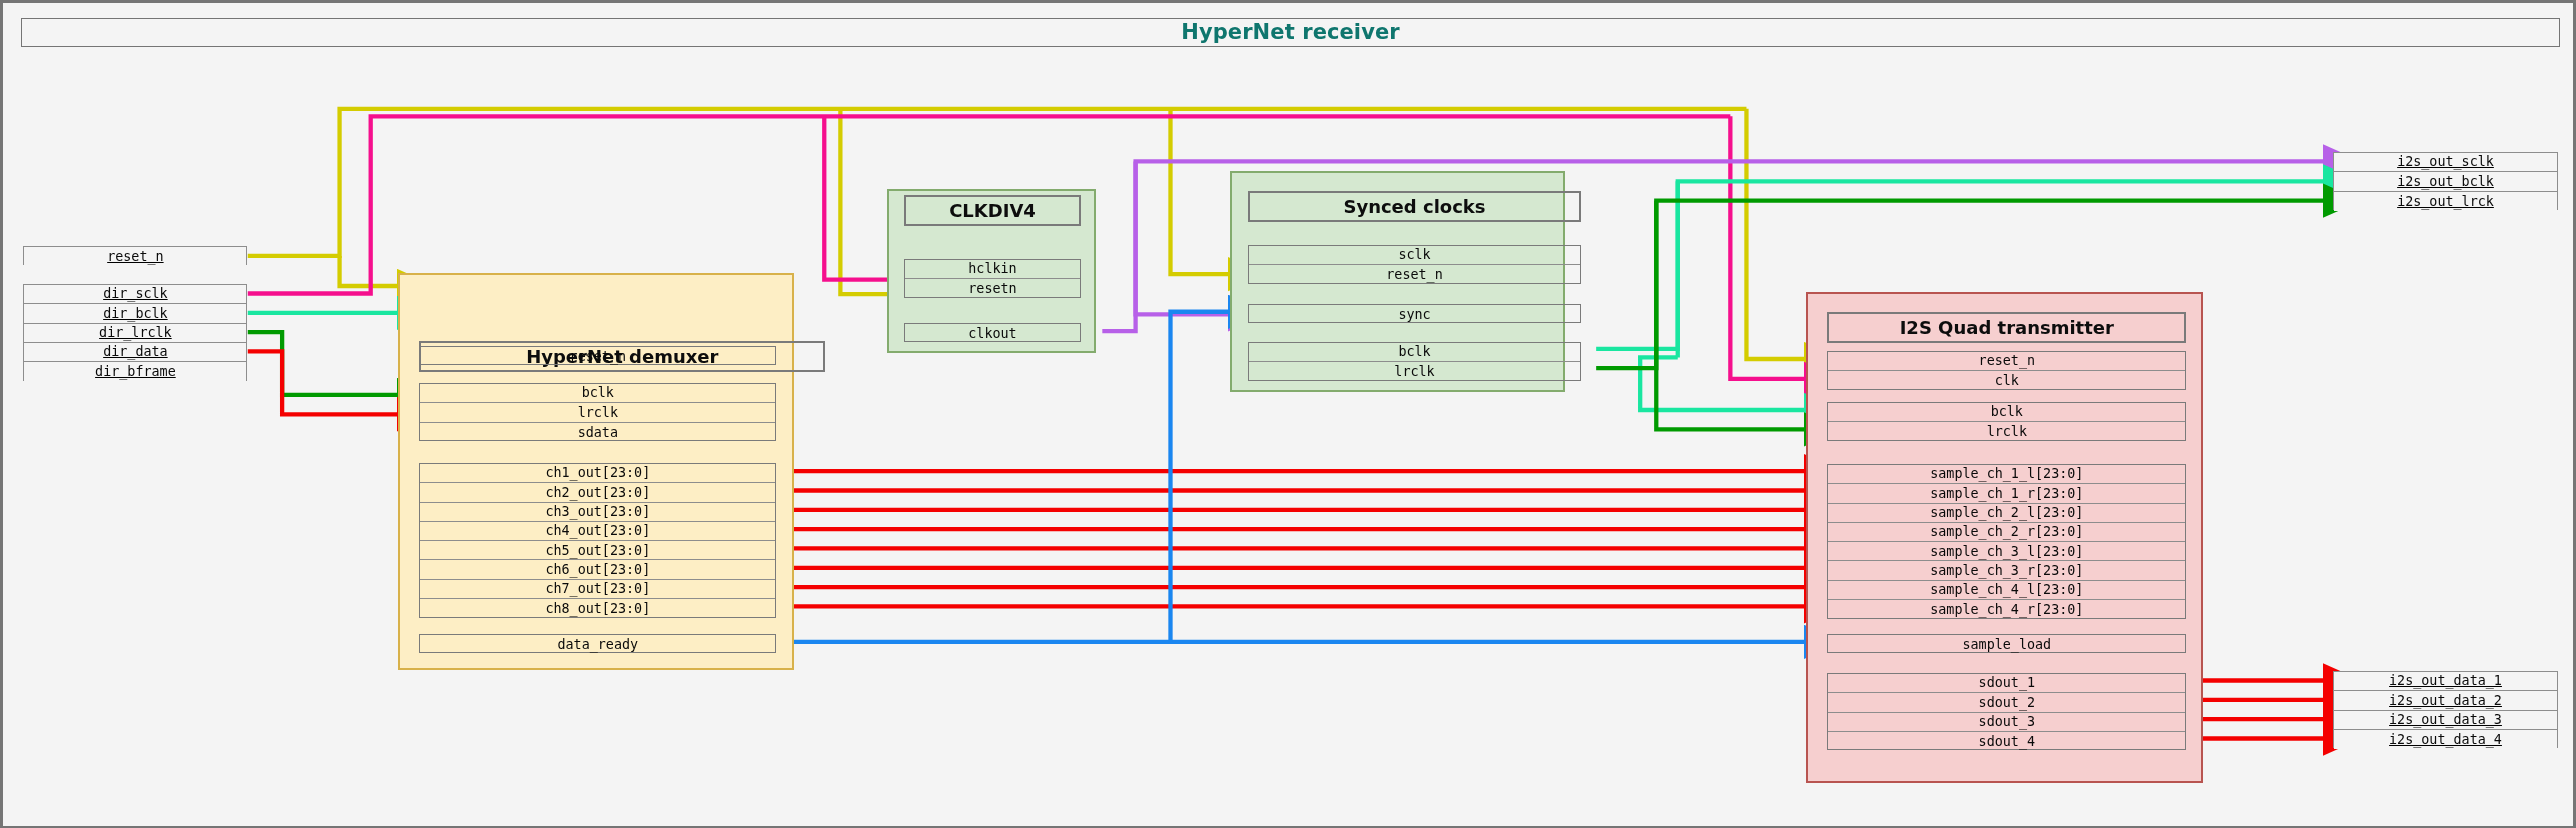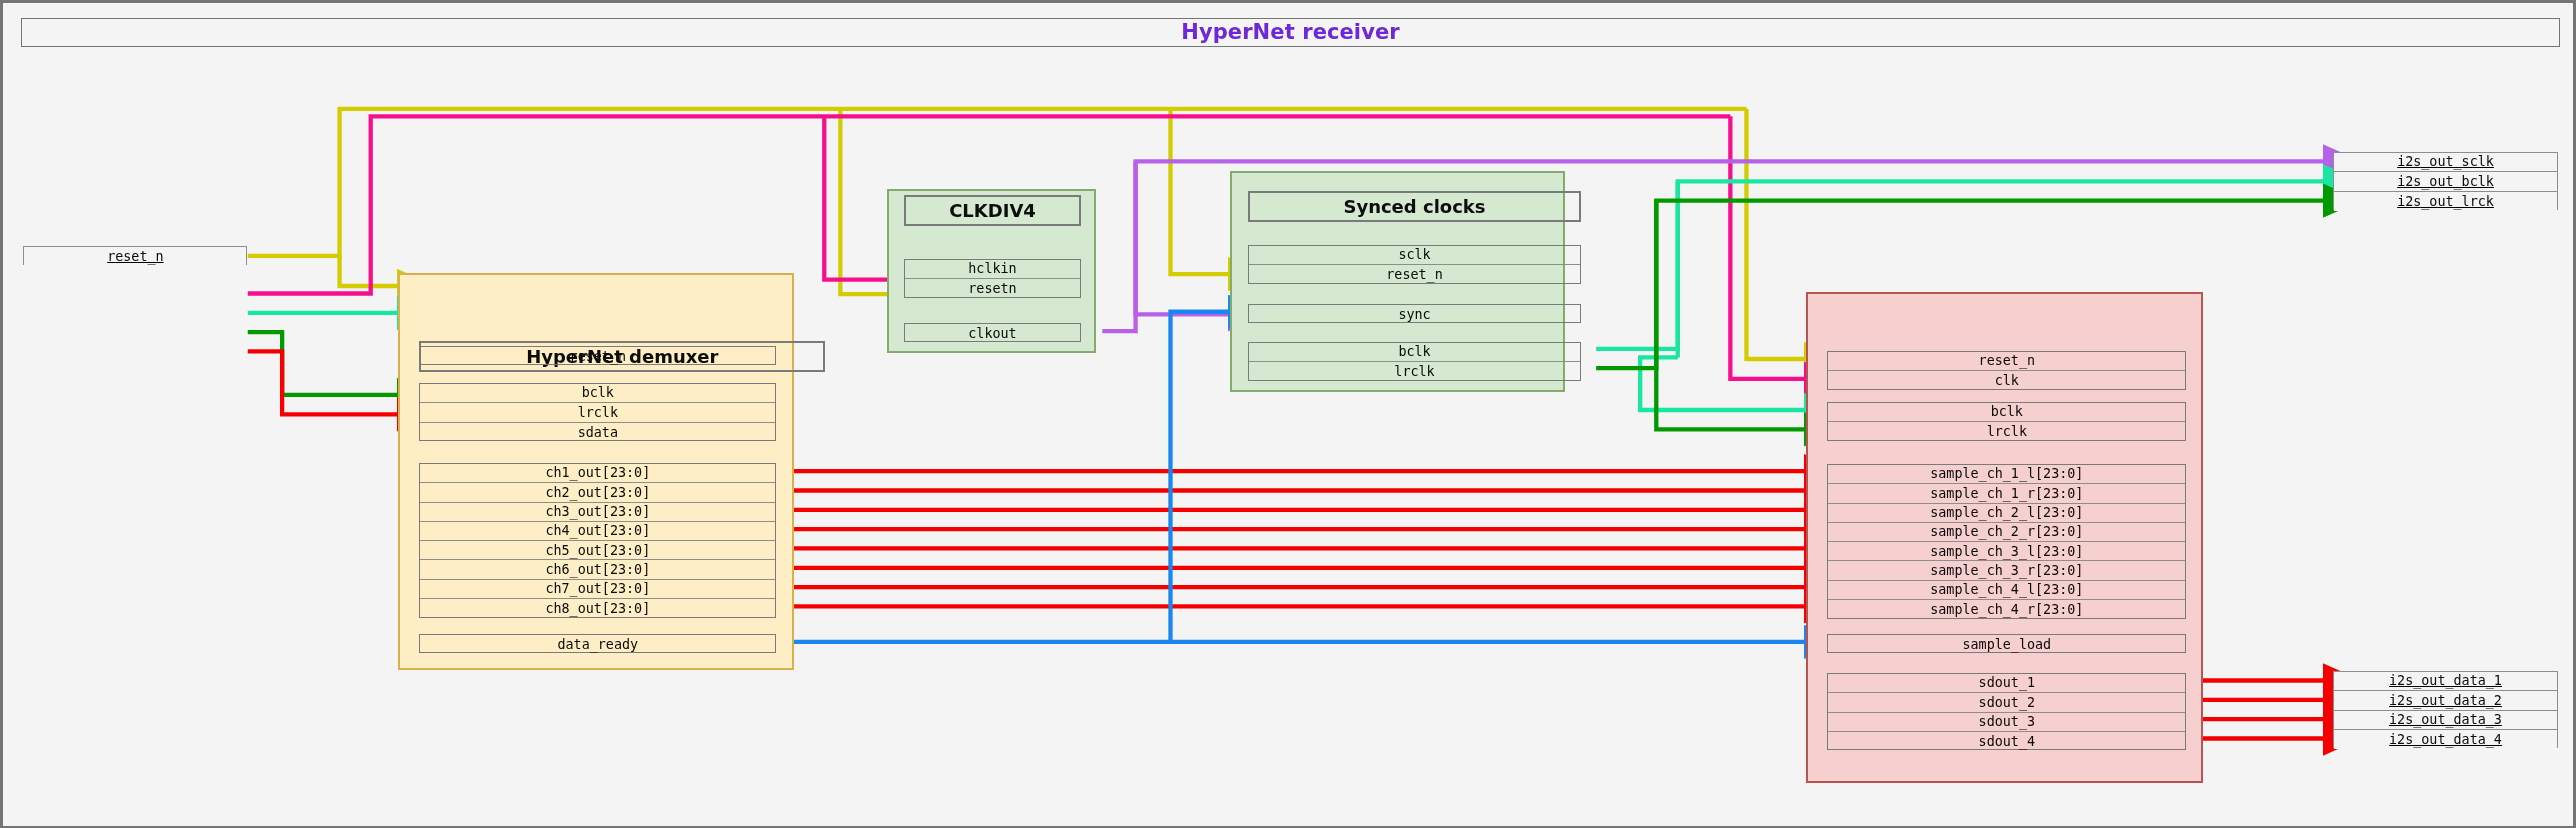--- a/index.html
+++ b/index.html
@@ -14,21 +14,21 @@
     overflow:hidden;
   }
   
   .titlebar{
     position:absolute;left:18px;top:14.5px;width:2539px;height:29px;
     border:1.6px solid #757575;background:#f4f4f4;box-sizing:border-box;
     display:flex;align-items:center;justify-content:center;
   }
   .titlebar span{
     font-family:"DejaVu Sans",sans-serif;font-weight:bold;
-    font-size:21px;color:#6d28d9;letter-spacing:0.1px;
+    font-size:21px;color:#0f766e;letter-spacing:0.1px;
   }
   
   .module{position:absolute;box-sizing:border-box;border-width:2.1px;border-style:solid;}
   .module .mtitle{
     position:absolute;box-sizing:border-box;
     border:2.1px solid #7a7a7a;background:transparent;
     display:flex;align-items:center;justify-content:center;
     font-family:"DejaVu Sans",sans-serif;font-weight:bold;color:#0d0d0d;
   }
   
@@ -129,20 +129,27 @@
   </svg>
 
   <div class="titlebar">
     <span>HyperNet receiver</span>
   </div>
 
   <div class="iogroup" style="left:20.4px;top:243px;width:224px;height:19.3px;">
     <div class="prow">reset_n</div>
   </div>
 
+  <div class="iogroup" style="left:20.4px;top:281px;width:224px;height:97px;">
+    <div class="prow">dir_sclk</div>
+    <div class="prow">dir_bclk</div>
+    <div class="prow">dir_lrclk</div>
+    <div class="prow">dir_data</div>
+    <div class="prow">dir_bframe</div>
+  </div>
 
   <div class="module" style="left:395px;top:270px;width:396px;height:397px;background:#fdeec5;border-color:#d8b14a;">
     <div class="mtitle" style="left:19.3px;top:17.7px;width:406px;height:31px;font-size:18px;margin-top:48px;">
       <span>HyperNet demuxer</span>
     </div>
     <div class="pgroup" style="left:19.3px;top:71px;width:357px;height:19.3px;">
       <div class="prow">reset_n</div>
     </div>
     <div class="pgroup" style="left:19.3px;top:108px;width:357px;height:58px;">
       <div class="prow">bclk</div>
@@ -188,20 +195,23 @@
     <div class="pgroup" style="left:16px;top:131px;width:333px;height:19.3px;">
       <div class="prow">sync</div>
     </div>
     <div class="pgroup" style="left:16px;top:169px;width:333px;height:39px;">
       <div class="prow">bclk</div>
       <div class="prow">lrclk</div>
     </div>
   </div>
 
   <div class="module" style="left:1803px;top:289px;width:397px;height:491px;background:#f6cfcf;border-color:#b85450;">
+    <div class="mtitle" style="left:19.3px;top:18px;width:359px;height:31px;font-size:18px;">
+      <span>I2S Quad transmitter</span>
+    </div>
     <div class="pgroup" style="left:19.3px;top:57px;width:359px;height:39px;">
       <div class="prow">reset_n</div>
       <div class="prow">clk</div>
     </div>
     <div class="pgroup" style="left:19.3px;top:108px;width:359px;height:39px;">
       <div class="prow">bclk</div>
       <div class="prow">lrclk</div>
     </div>
     <div class="pgroup" style="left:19.3px;top:170px;width:359px;height:155px;">
       <div class="prow">sample_ch_1_l[23:0]</div>

